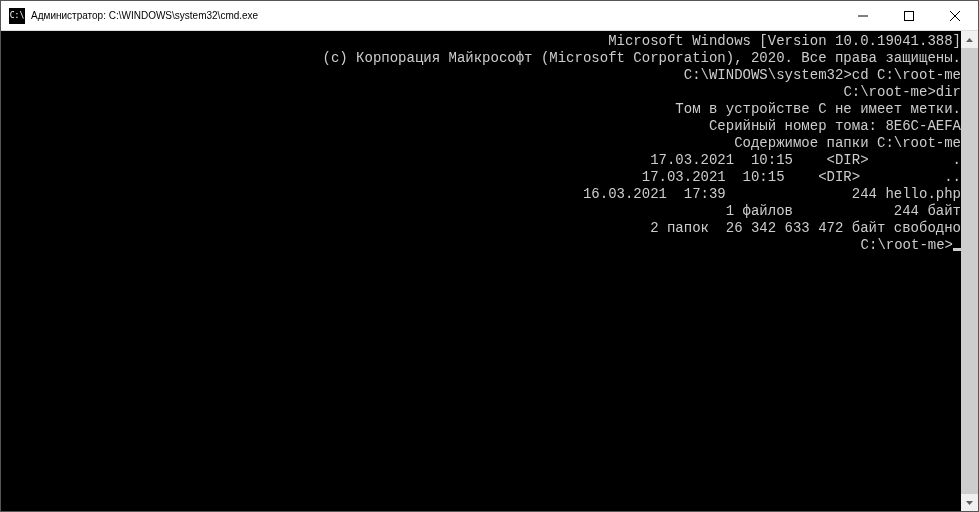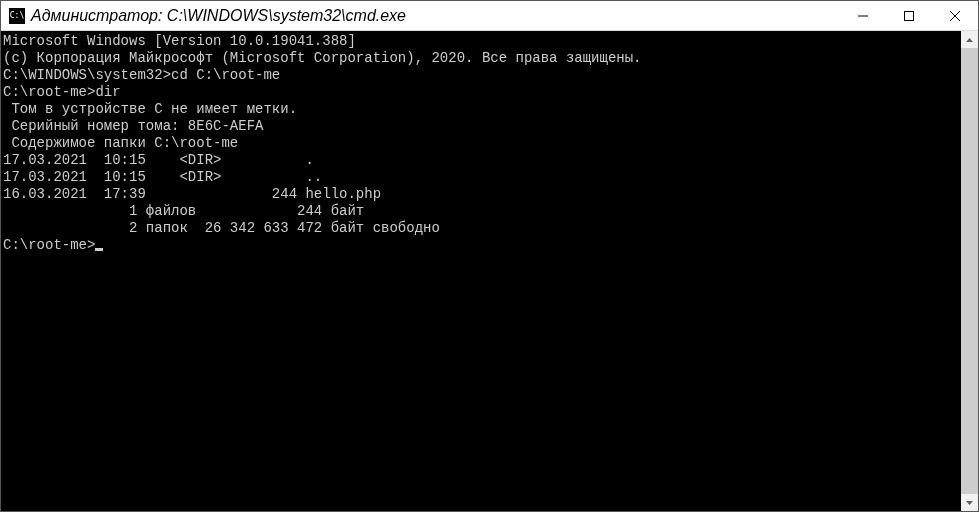--- a/index.html
+++ b/index.html
@@ -34,24 +34,23 @@
       position: relative;
       display: inline-block;
       font-size: 8px;
       color: #fff;
       text-align: center;
       line-height: 16px;
       font-family: Consolas, monospace;
     }
     .titlebar-title {
       font-family: 'Segoe UI', Tahoma, sans-serif;
-      font-size: 16px;
+      font-size: 10px;
       color: #000;
       flex: 1;
-      font-style: italic;
     }
     .titlebar-controls {
       display: flex;
       height: 100%;
     }
     .titlebar-btn {
       width: 46px;
       height: 100%;
       display: flex;
       align-items: center;
@@ -60,20 +59,21 @@
       font-size: 10px;
       color: #000;
       cursor: default;
     }
     .titlebar-btn svg { display: block; }
     .terminal-area {
       flex: 1;
       display: flex;
       background: #0ea5e9;
       overflow: hidden;
+      text-align: right;
     }
     .terminal {
       flex: 1;
       background: #000;
       color: #ccc;
       font-family: Consolas, 'Courier New', monospace;
       font-size: 14px;
       line-height: 17px;
       padding: 2px 0 0 2px;
       white-space: pre;

